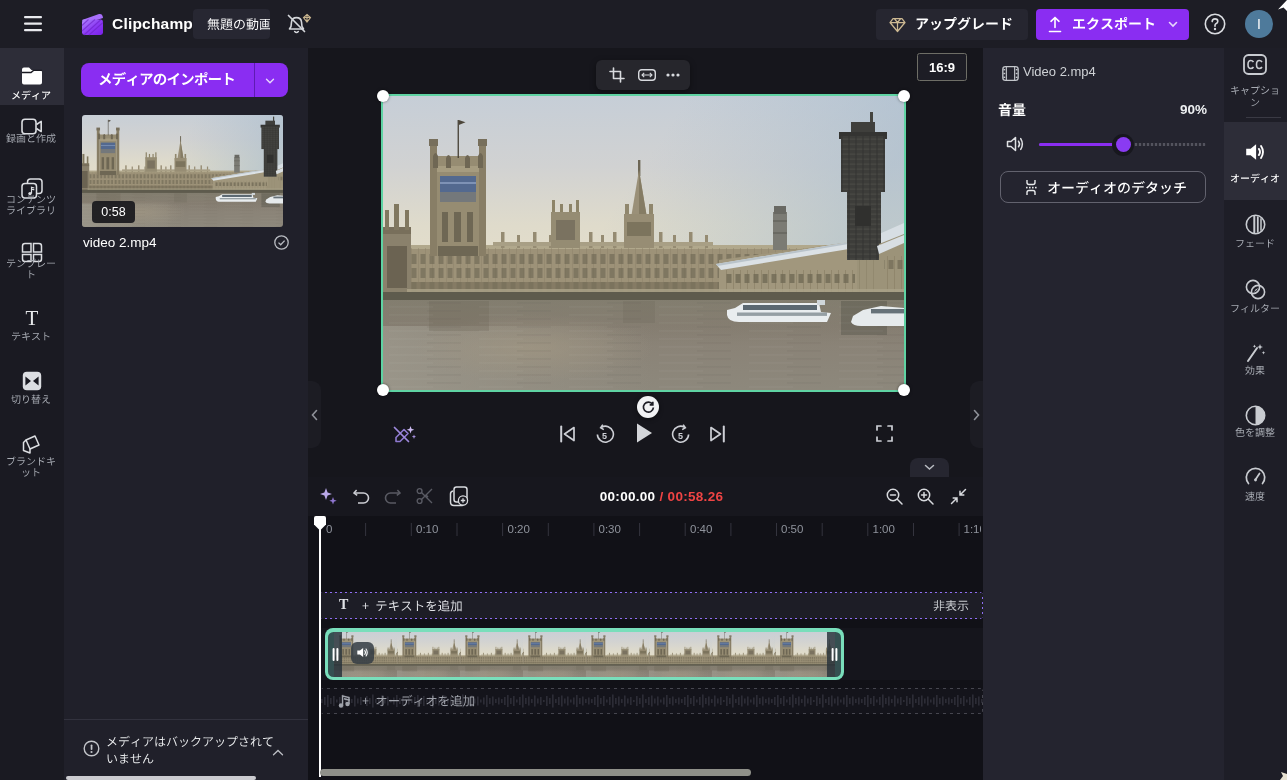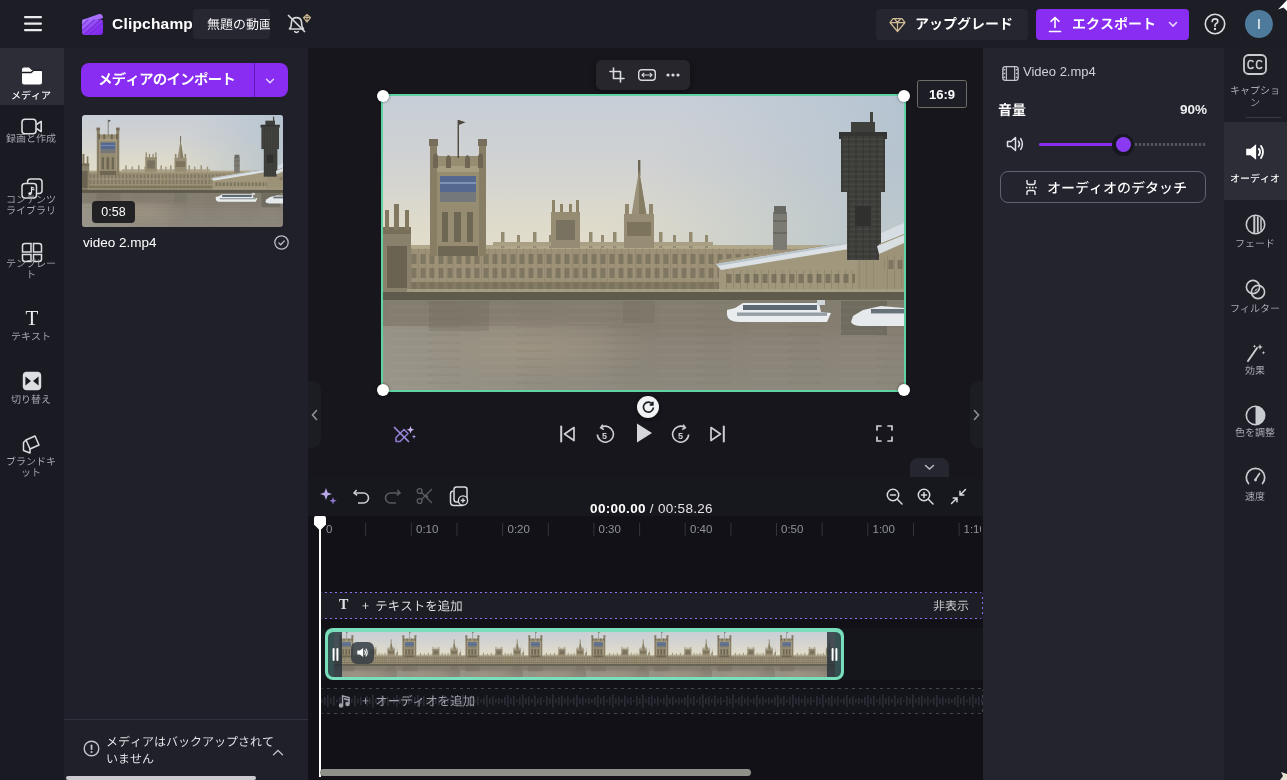--- a/index.html
+++ b/index.html
@@ -448,21 +448,21 @@
         <path d="M4 6 L14 6 M6.2 3.8 L4 6 L6.2 8.2 M11.8 3.8 L14 6 L11.8 8.2" stroke="#d8dade" stroke-width="1.1" fill="none"></path>
       </svg>
     <svg class="abs" style="left:70px;top:13px" width="14" height="4">
         <g fill="#d8dade">
           <circle cx="2" cy="2" r="1.6"></circle>
           <circle cx="7" cy="2" r="1.6"></circle>
           <circle cx="12" cy="2" r="1.6"></circle>
         </g>
       </svg>
   </div>
-  <div class="abs ctr" style="left:609px;top:32px;width:50px;height:28px;background:#1d1d25;border:1px solid #6e6e66;border-radius:2.5px;color:#fff;font-size:13px;font-weight:700">16:9</div>
+  <div class="abs ctr" style="left:609px;top:5px;width:50px;height:28px;background:#1d1d25;border:1px solid #6e6e66;border-radius:2.5px;color:#fff;font-size:13px;font-weight:700">16:9</div>
 
   <div class="abs" style="left:75px;top:48px;width:521px;height:294px;box-shadow:0 0 0 2px #5fd3a3">
     <svg width="521" height="294" viewBox="0 0 521 294">
         <use href="#scene"></use>
       </svg>
   </div>
 
   <div class="abs" style="left:69px;top:42px;width:12px;height:12px;background:#fff;border-radius:50%;box-shadow:0 0 3px rgba(0,0,0,0.5)"></div>
   <div class="abs" style="left:590px;top:42px;width:12px;height:12px;background:#fff;border-radius:50%;box-shadow:0 0 3px rgba(0,0,0,0.5)"></div>
   <div class="abs" style="left:69px;top:336px;width:12px;height:12px;background:#fff;border-radius:50%;box-shadow:0 0 3px rgba(0,0,0,0.5)"></div>
@@ -550,23 +550,23 @@
         <circle cx="3.6" cy="14" r="2.4"></circle>
         <path d="M5.5 5.5 L16 16 M5.5 12.5 L16 2 M10 8 L12 10"></path>
       </g>
   </svg>
   <svg class="abs" style="left:141px;top:9px" width="20" height="21" viewBox="0 0 20 21">
     <rect x="5" y="1" width="13" height="15" rx="2.5" fill="none" stroke="#d8dade" stroke-width="1.5"></rect>
     <path d="M4 5 Q1.5 5.5 1.5 8 L1.5 16 Q1.5 19.5 5 19.5 L12 19.5 Q14.5 19.5 15 17.5" fill="none" stroke="#d8dade" stroke-width="1.5"></path>
     <circle cx="14" cy="14.5" r="4.6" fill="#17171e" stroke="#d8dade" stroke-width="1.3"></circle>
     <path d="M14 12.3 L14 16.7 M11.8 14.5 L16.2 14.5" stroke="#d8dade" stroke-width="1.3"></path>
   </svg>
-  <div class="abs" style="left:6px;top:0;width:675px;height:39px;display:flex;align-items:flex-end;justify-content:center;font-size:13.5px;letter-spacing:0.3px">
+  <div class="abs" style="left:16px;top:0;width:675px;height:39px;display:flex;align-items:center;justify-content:center;font-size:13.5px;letter-spacing:0.3px">
       <span style="color:#fff;font-weight:700">00:00.00</span>
-      <span style="color:#e5e5e5;font-weight:400">&nbsp;/ 00:58.26</span>
+      <span style="color:#ef4444;font-weight:700">&nbsp;/ 00:58.26</span>
     </div>
   <svg class="abs" style="left:578px;top:11px" width="17" height="17" viewBox="0 0 17 17">
       <circle cx="7" cy="7" r="5.7" fill="none" stroke="#d8dade" stroke-width="1.5"></circle>
       <path d="M11.3 11.3 L16 16 M4.5 7 L9.5 7" stroke="#d8dade" stroke-width="1.5" stroke-linecap="round"></path>
     </svg>
   <svg class="abs" style="left:609px;top:11px" width="17" height="17" viewBox="0 0 17 17">
       <circle cx="7" cy="7" r="5.7" fill="none" stroke="#d8dade" stroke-width="1.5"></circle>
       <path d="M11.3 11.3 L16 16 M4.5 7 L9.5 7 M7 4.5 L7 9.5" stroke="#d8dade" stroke-width="1.5" stroke-linecap="round"></path>
     </svg>
   <svg class="abs" style="left:642px;top:11px" width="17" height="17" viewBox="0 0 17 17">

